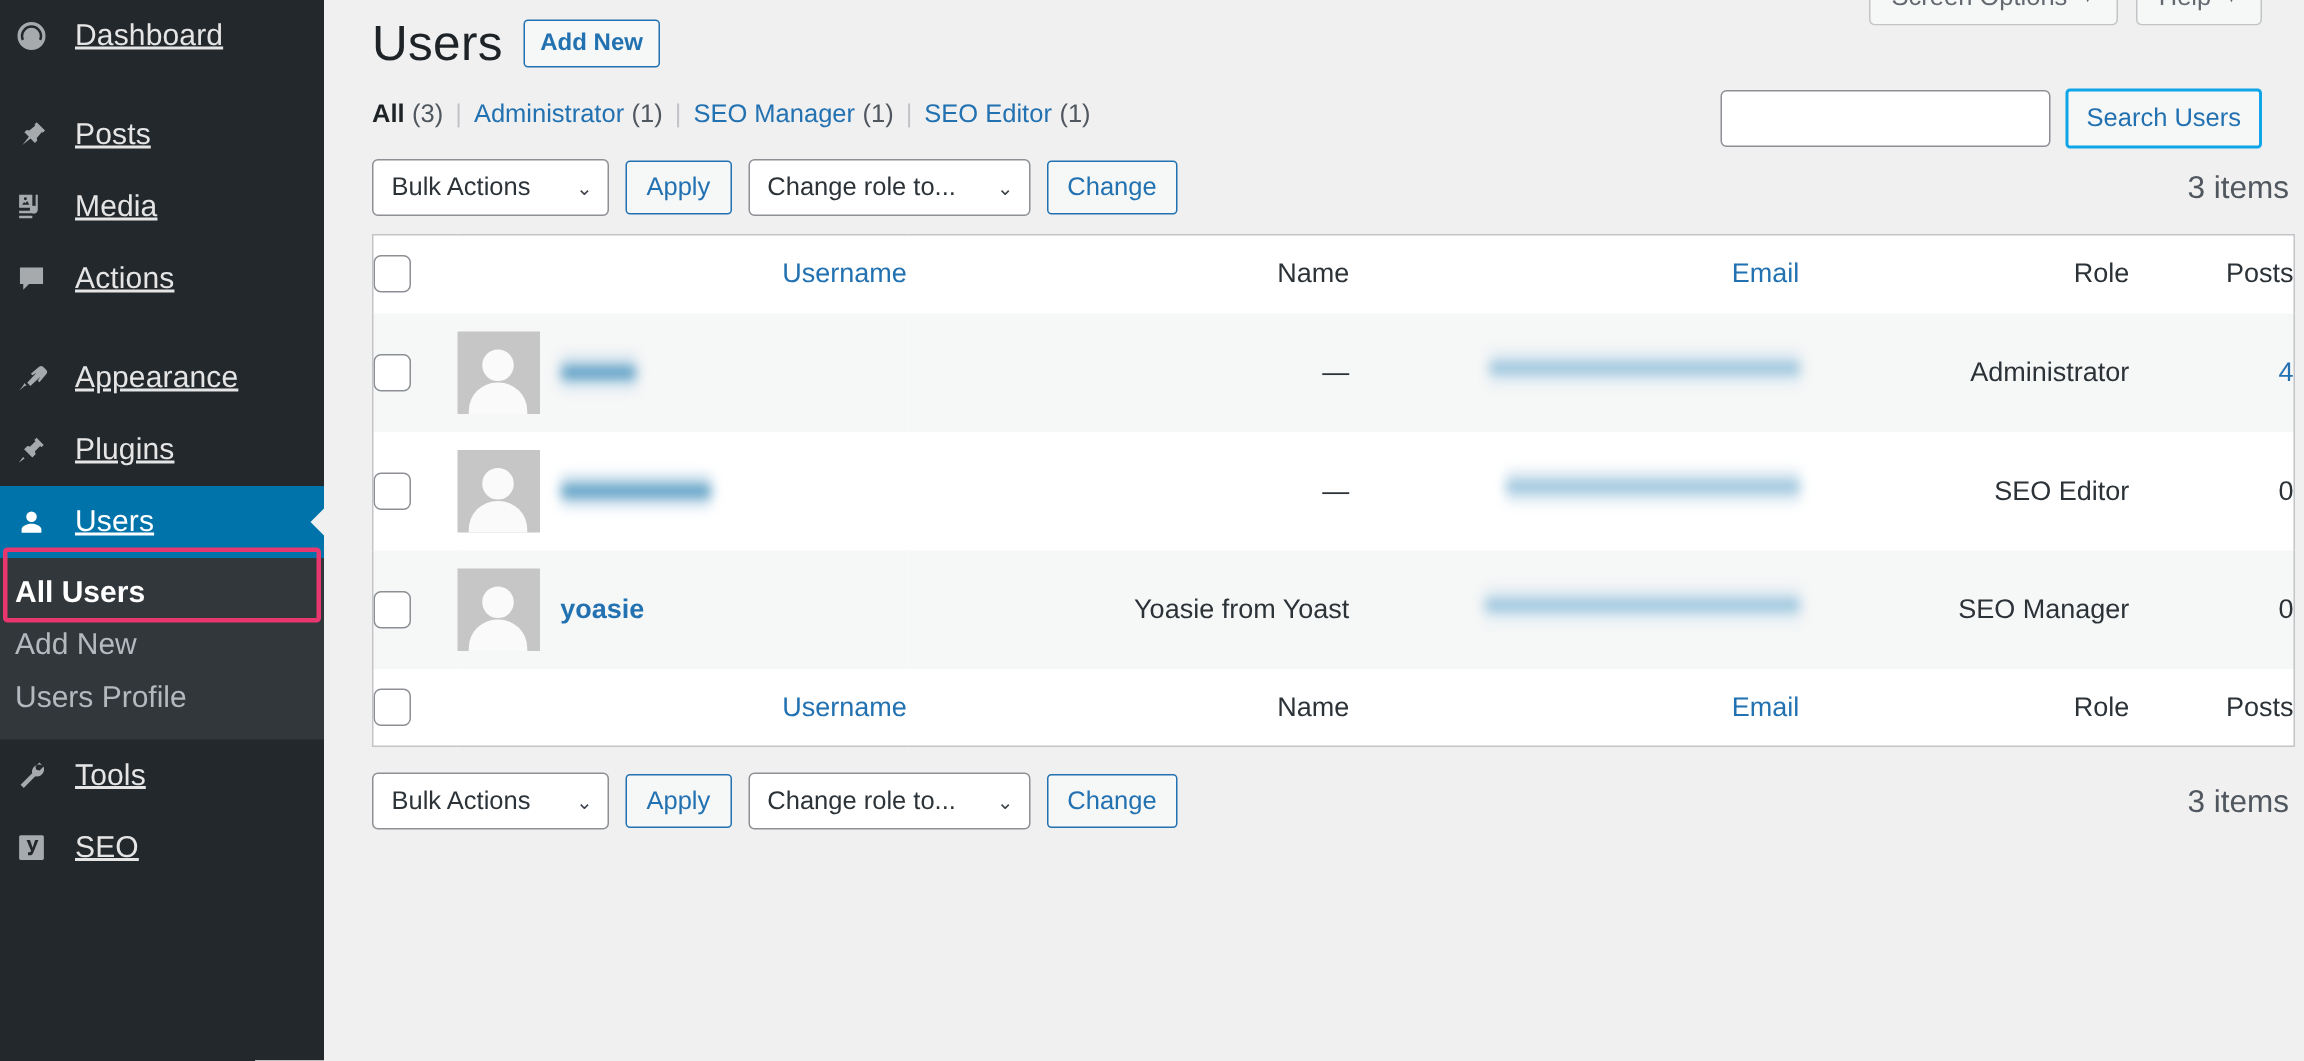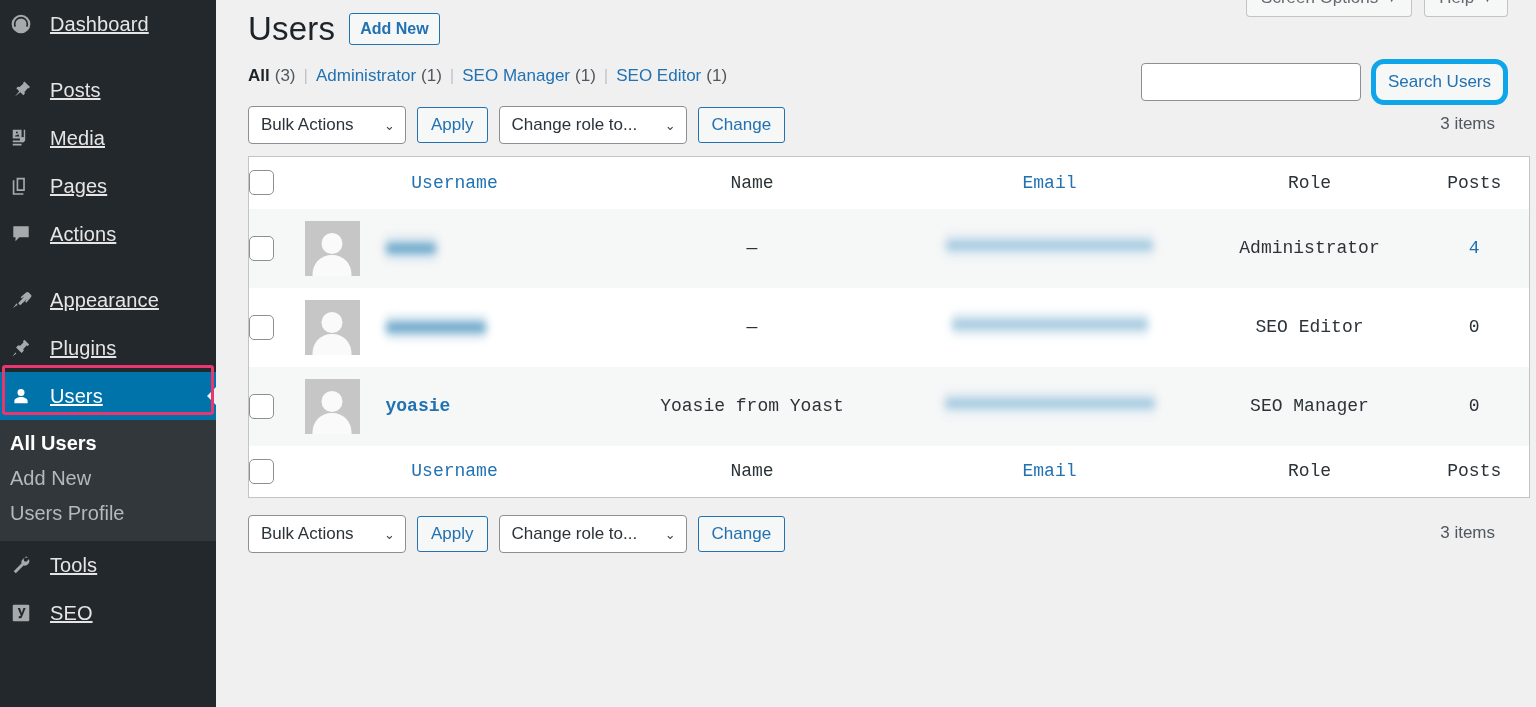--- a/index.html
+++ b/index.html
@@ -97,56 +97,56 @@
   .search-box {
     position: absolute; right: 28px; top: 59px;
     display: flex; align-items: center; gap: 10px;
   }
   .search-input {
     width: 220px; height: 38px; border: 1px solid #8c8f94;
     border-radius: 4px; background: #fff; padding: 0 10px;
     font-size: 16px; color: #2c3338; outline: none;
   }
   .btn-search {
-    background: #f6f7f7; border: 5px solid #0ea5e9; color: #2271b1;
-    border-radius: 13px; font-size: 17px; padding: 8px 12px;
+    background: #f6f7f7; border: 2px solid #0ea5e9; color: #2271b1;
+    border-radius: 3px; font-size: 17px; padding: 8px 12px;
     cursor: pointer;
   }
 
   .tablenav {
     display: flex; align-items: center; gap: 11px;
     margin: 20px 0 0 32px; position: relative;
   }
   .tablenav.bottom { margin-top: 17px; }
   .selectbox {
     display: flex; align-items: center; justify-content: space-between;
     min-width: 158px; height: 38px;
     background: #fff; border: 1px solid #8c8f94; border-radius: 4px;
     padding: 0 10px 0 12px; font-size: 17px; color: #2c3338; cursor: pointer;
   }
   .selectbox .chev { margin-left: 14px; font-size: 13px; color: #3c434a; }
   .btn-apply {
     background: #f6f7f7; border: 1px solid #2271b1; color: #2271b1;
     border-radius: 3px; font-size: 17px; padding: 7px 13px; cursor: pointer;
   }
   .items-count {
-    position: absolute; right: 41px; top: 8px;
-    font-size: 17px; color: #50575e;
+    position: absolute; right: 10px; top: 8px;
+    font-size: 21px; color: #50575e;
   }
 
   
   .wp-table-wrap { margin: 12px 0 0 32px; margin-right: 28px; }
   table.wp-list-table {
     width: 100%; border-collapse: collapse;
     background: #fff; border: 1px solid #c3c4c7;
     border-radius: 3px; table-layout: fixed;
   }
   table.wp-list-table th, table.wp-list-table td {
-    text-align: center; vertical-align: middle;
-    padding: 0; border: none; font-family: Liberation Mono, monospace;
+    text-align: right; vertical-align: middle;
+    padding: 0; border: none;
   }
   thead th, tfoot th { height: 52px; font-size: 18px; font-weight: 400; color: #2c3338; }
   thead tr, tfoot tr { background: #fff; }
   thead th { border-bottom: 1px solid #c3c4c7; }
   tfoot th { border-top: 1px solid #c3c4c7; }
   th.col-cb, td.col-cb { width: 56px; padding-left: 18px; }
   th.col-user, td.col-user { width: 300px; }
   th.col-name, td.col-name { width: 295px; }
   th.col-email, td.col-email { width: 300px; }
   th.col-role, td.col-role { width: 220px; }
@@ -154,21 +154,21 @@
   .th-link { color: #2271b1; text-decoration: none; cursor: pointer; }
 
   tbody tr { height: 79px; }
   tbody tr.alt { background: #f6f7f7; }
   tbody tr.plain { background: #fff; }
 
   .cb {
     width: 25px; height: 25px; border: 1px solid #8c8f94;
     border-radius: 5px; background: #fff; display: block; cursor: pointer;
   }
-  .user-cell { display: flex; align-items: center; gap: 26px; }
+  .user-cell { display: flex; align-items: center; gap: 14px; }
   .avatar {
     width: 55px; height: 55px; background: #c6c6c6;
     position: relative; flex: 0 0 55px; overflow: hidden;
   }
   .avatar .head {
     position: absolute; left: 50%; top: 12px; transform: translateX(-50%);
     width: 21px; height: 21px; border-radius: 50%; background: #fafafa;
   }
   .avatar .body {
     position: absolute; left: 50%; top: 34px; transform: translateX(-50%);
@@ -225,28 +225,20 @@
 
       <div class="menu-item">
         <span class="mi-ico">
           <svg width="22" height="22" viewBox="0 0 20 20" fill="currentColor">
               <path d="M2.5 2.5h8v8h-8v-8zm1.8 6.2h4.4L7.4 6.4 6.3 7.8 5.5 7l-1.2 1.7zM6.3 4.1a.9.9 0 1 0 0 1.8.9.9 0 0 0 0-1.8zM12.5 2.5h1.3v9.1c0 1.3-1 2.4-2.4 2.4a2.4 2.4 0 0 1 0-4.8c.4 0 .8.1 1.1.3V2.5zM2.5 12.3h8v1.5h-8v-1.5zm0 3h8v1.5h-8v-1.5z"></path>
             </svg>
         </span>
         <span class="mi-label">Media</span>
       </div>
 
-      <div class="menu-item">
-        <span class="mi-ico">
-          <svg width="22" height="22" viewBox="0 0 20 20" fill="currentColor">
-              <path d="M6 2.5h7.5v12H6v-12zm1.5 1.5v9h4.5V4H7.5zM4 4.8v11.7h8.2V18H2.5V4.8H4z"></path>
-            </svg>
-        </span>
-        <span class="mi-label">Pages</span>
-      </div>
 
       <div class="menu-item">
         <span class="mi-ico">
           <svg width="22" height="22" viewBox="0 0 20 20" fill="currentColor">
               <path d="M3 3h14v10H8.5L5 16.5V13H3V3z"></path>
             </svg>
         </span>
         <span class="mi-label">Actions</span>
       </div>
       <div class="sep"></div>

